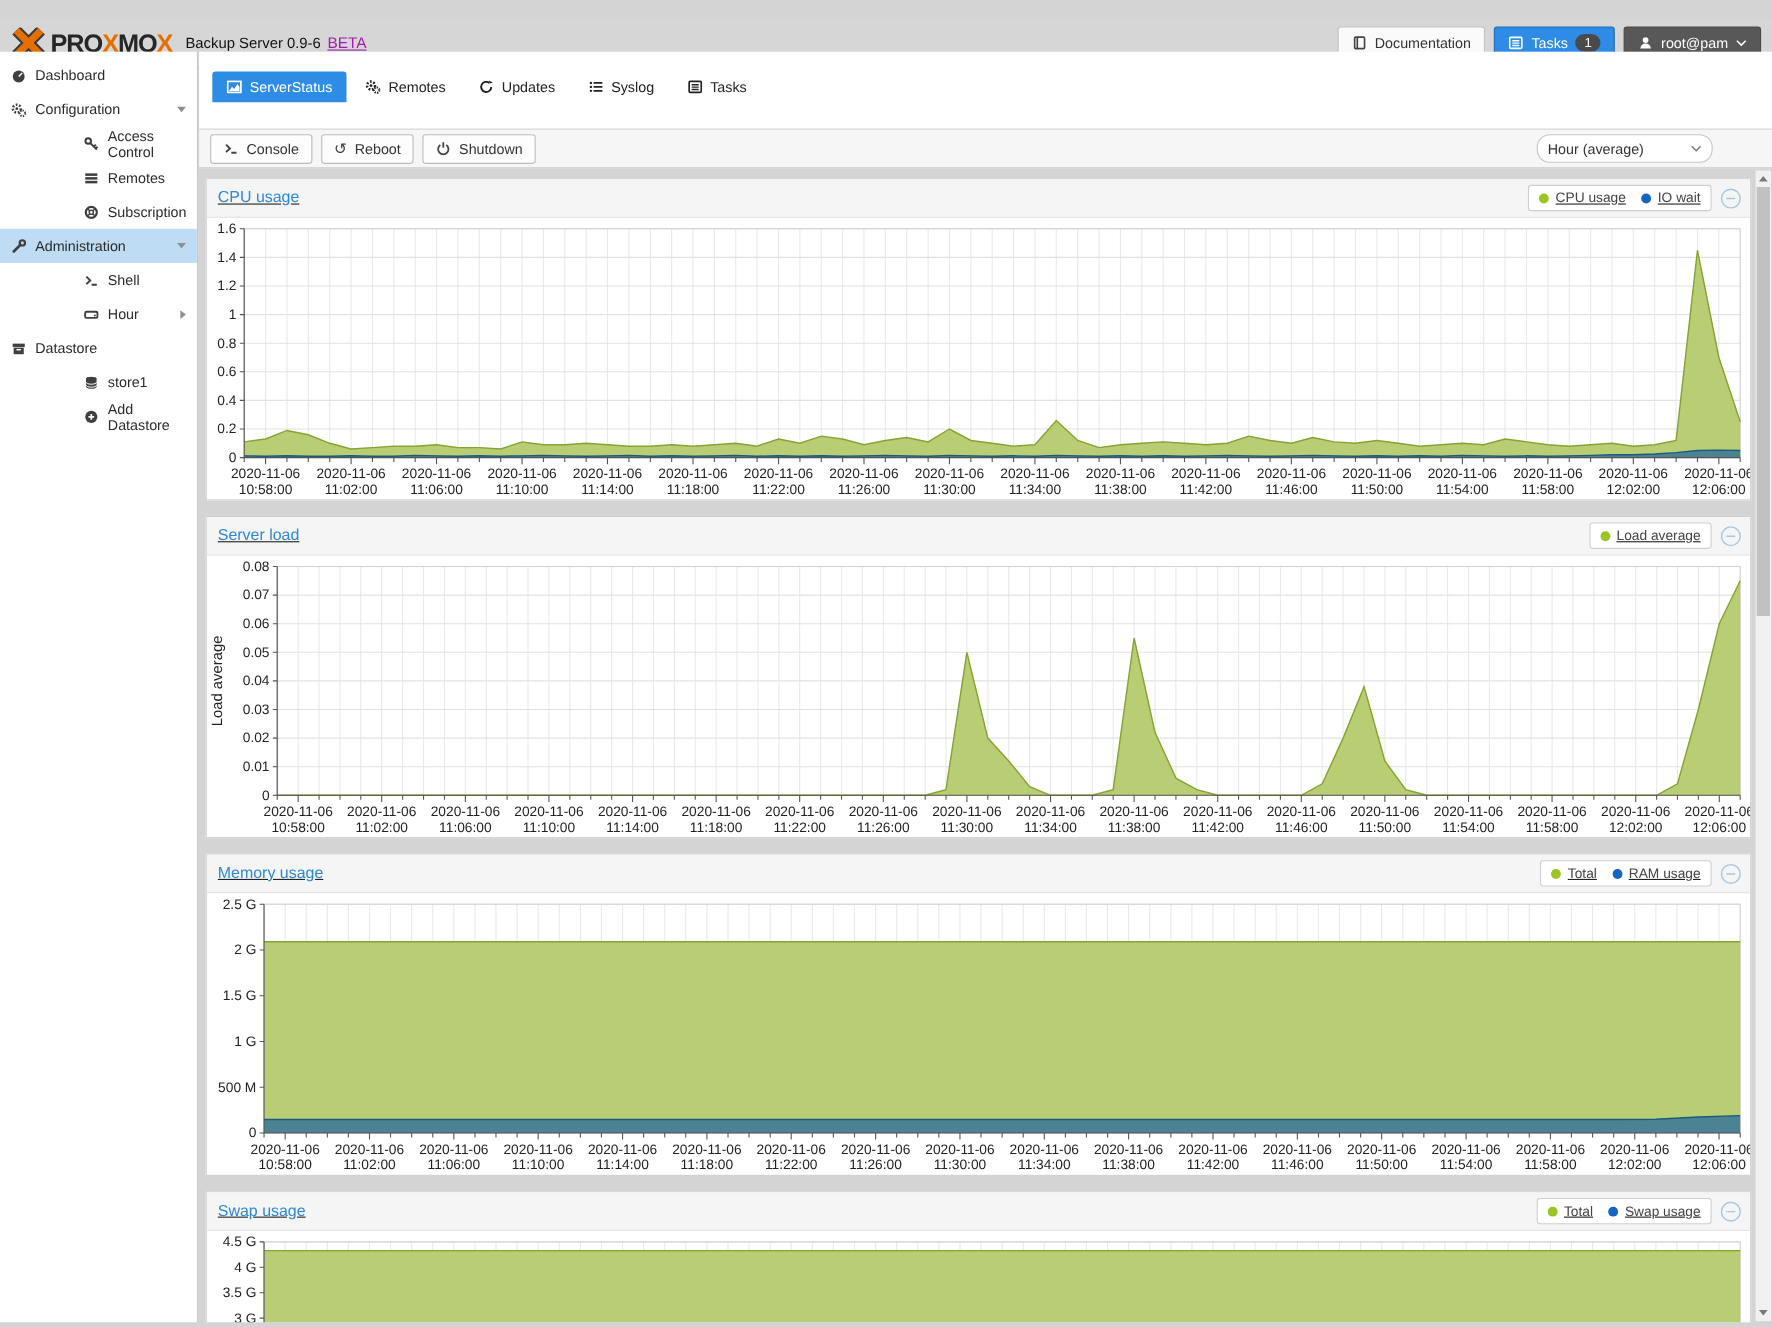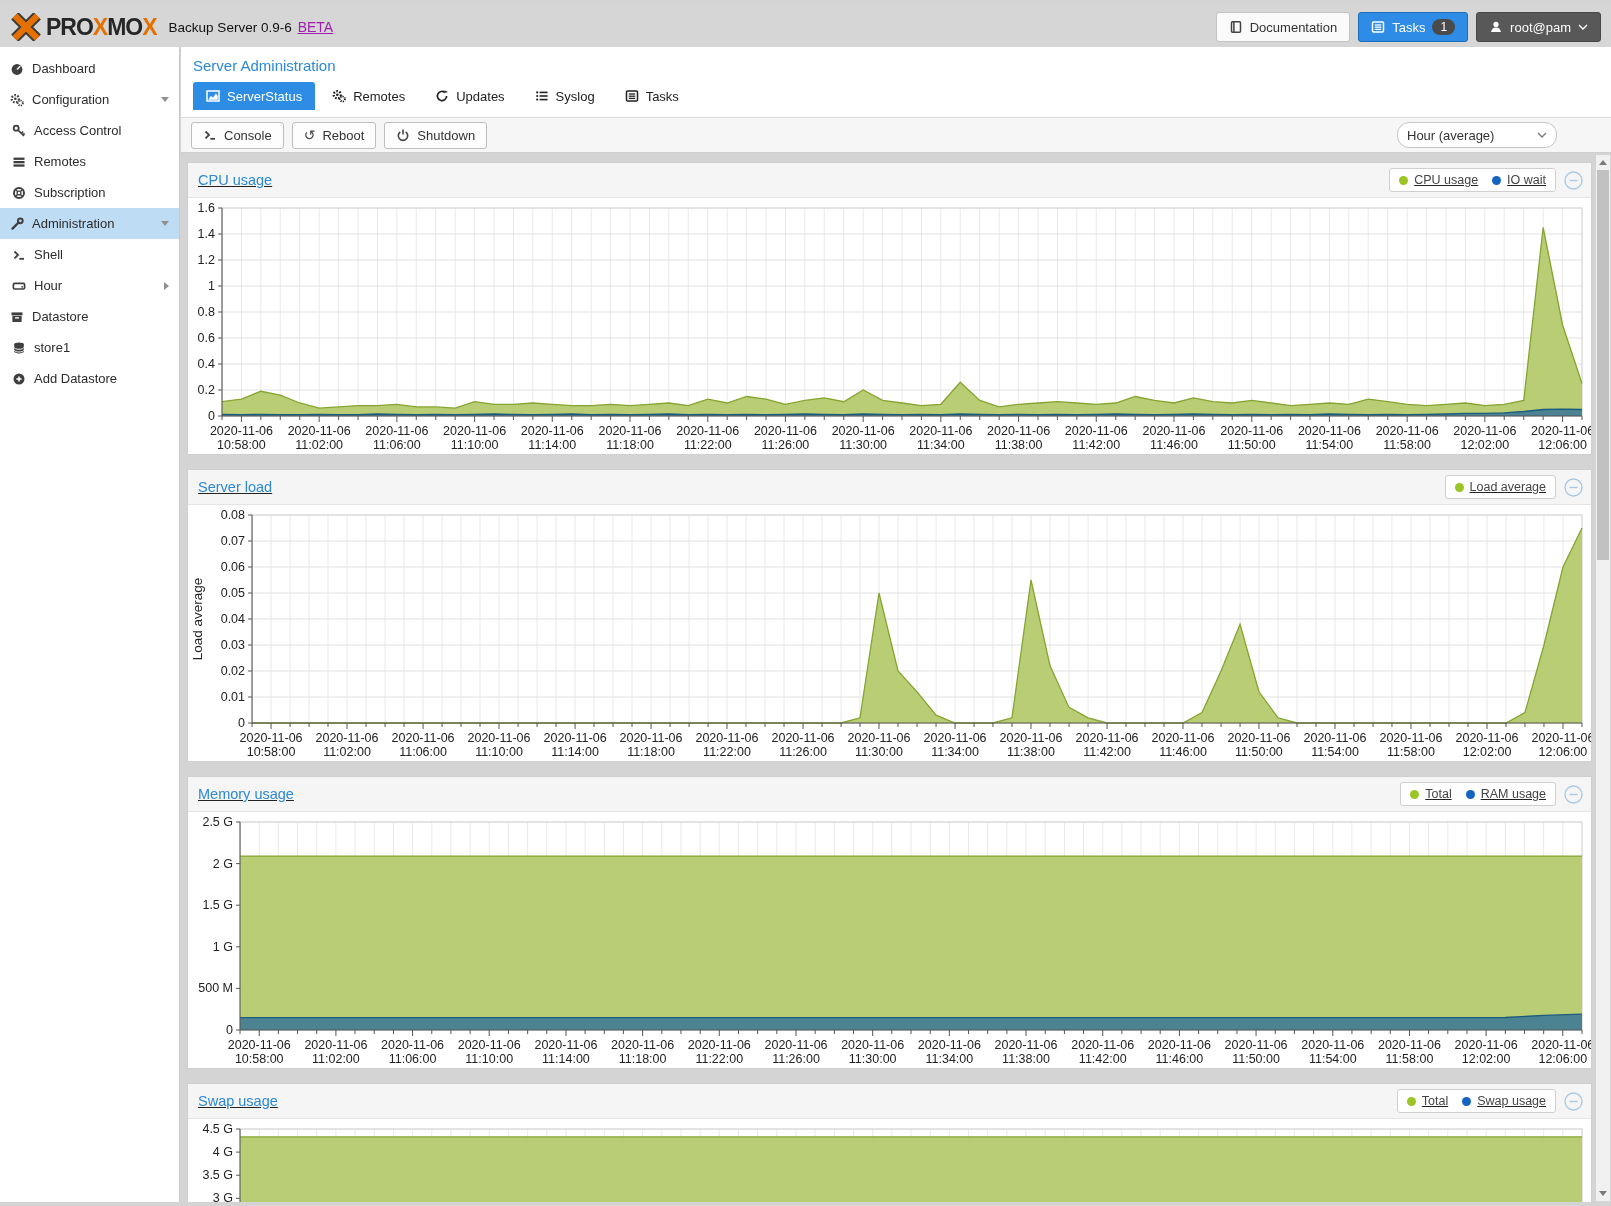--- a/index.html
+++ b/index.html
@@ -1,36 +1,36 @@
 <!DOCTYPE html>
 <html><head>
 <meta charset="utf-8">
 <style>
   * { margin:0; padding:0; box-sizing:border-box; }
   html,body { width:1611px; height:1206px; overflow:hidden; }
   body { position:relative; background:#d4d4d4; font-family:"Liberation Sans",sans-serif; font-size:13px; color:#222; }
 
   
-  .topbar { position:absolute; top:4px; left:0; right:0; height:47px; background:#d6d6d6; border-bottom:1px solid #bcbcbc; display:flex; align-items:center; padding:0 10px; }
+  .topbar { position:absolute; top:16px; left:0; right:0; height:47px; background:#d6d6d6; border-bottom:1px solid #bcbcbc; display:flex; align-items:center; padding:0 10px; }
   .brand { display:flex; align-items:center; gap:4px; }
   .wordmark { font-weight:bold; font-size:23px; letter-spacing:-1px; color:#262626; }
   .wordmark .ox { color:#e57000; }
   .product { margin-left:12px; font-size:13.5px; color:#111; }
   .beta { margin-left:6px; font-size:14px; color:#a21caf; text-decoration:underline; cursor:pointer; }
   .tb-spacer { flex:1; }
   .tb-btn { display:inline-flex; align-items:center; gap:7px; height:30px; padding:0 12px; border-radius:3px; font-size:13px; cursor:pointer;justify-content:flex-end; }
   .doc-btn { background:#fafafa; border:1px solid #c3c3c3; color:#333; }
   .tasks-btn { background:#2e8ce6; border:1px solid #1c6db8; color:#fff; margin-left:8px; }
   .badge { background:#4a4a4a; color:#fff; border-radius:9px; padding:1px 8px; font-size:12px; }
   .user-btn { background:#585858; border:1px solid #484848; color:#fff; margin-left:8px; }
 
   
   .sidebar { position:absolute; top:47px; left:0; width:180px; bottom:4px; background:#fff; border-right:1px solid #c9c9c9; padding-top:6px; }
   .nav-item { display:flex; align-items:center; height:31px; padding-left:10px; cursor:pointer; color:#2b2b2b; }
-  .nav-item.child { padding-left:12px; }
+  .nav-item.child { padding-left:45px;margin-left:31px; }
   .nav-item.selected { background:#bfdcf5; }
   .nav-icon { width:14px; height:14px; margin-right:8px; flex:none; }
   .caret-down { width:0; height:0; border-left:4px solid transparent; border-right:4px solid transparent; border-top:5px solid #909090; margin-left:auto; margin-right:10px; }
   .caret-right { width:0; height:0; border-top:4px solid transparent; border-bottom:4px solid transparent; border-left:5px solid #909090; margin-left:auto; margin-right:10px; }
 
   
   .main { position:absolute; top:47px; left:181px; right:0; bottom:0; }
   .main-top { background:#fff; height:70px; padding:10px 0 0 12px; }
   .main-title { color:#2c88d8; font-size:15px; }
   .tabbar { display:flex; align-items:flex-end; margin-top:8px; gap:4px; }
@@ -192,21 +192,20 @@
       <circle cx="7" cy="7" r="5.5" fill="#3f3f3f"></circle>
       <line x1="7" y1="4.4" x2="7" y2="9.6" stroke="#fff" stroke-width="1.6"></line>
       <line x1="4.4" y1="7" x2="9.6" y2="7" stroke="#fff" stroke-width="1.6"></line>
     </svg>
     <span class="nav-label">Add Datastore</span>
   </div>
 </div>
 
 <div class="main">
   <div class="main-top">
-    <div class="main-title">Server Administration</div>
     <div class="tabbar">
       <div class="tab active">
         <svg viewBox="0 0 14 14">
           <rect x="1" y="2" width="12" height="10" fill="none" stroke="currentColor" stroke-width="1.5"></rect>
           <path d="M2.3 10.8l2.6-4 2 2 3-4.4 1.8 2.4v4z" fill="currentColor"></path>
         </svg>
         <span>ServerStatus</span>
       </div>
       <div class="tab">
         <svg viewBox="0 0 14 14">

